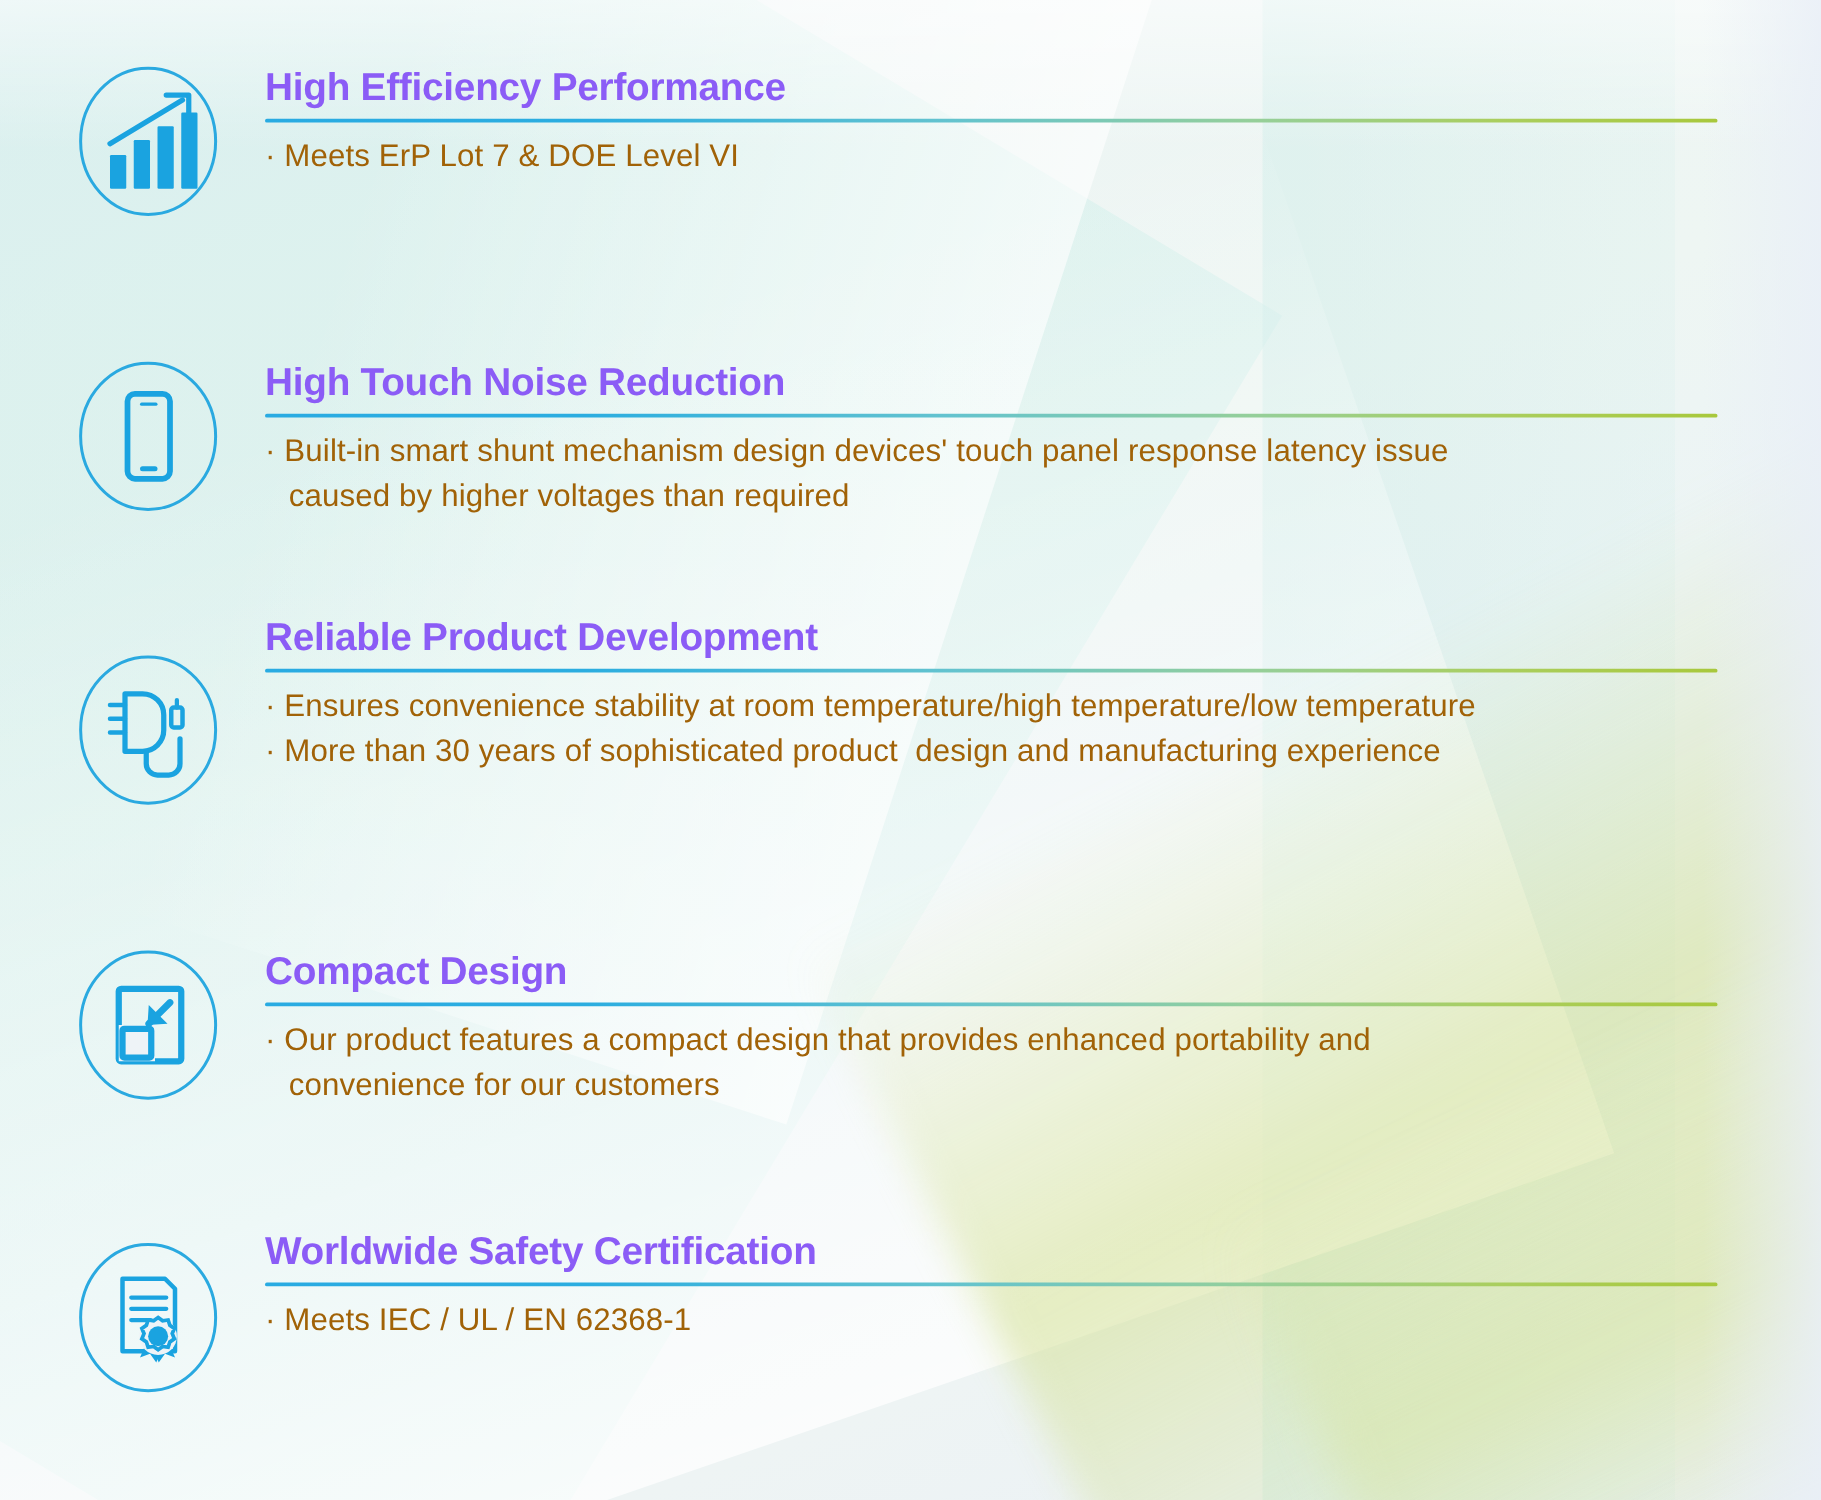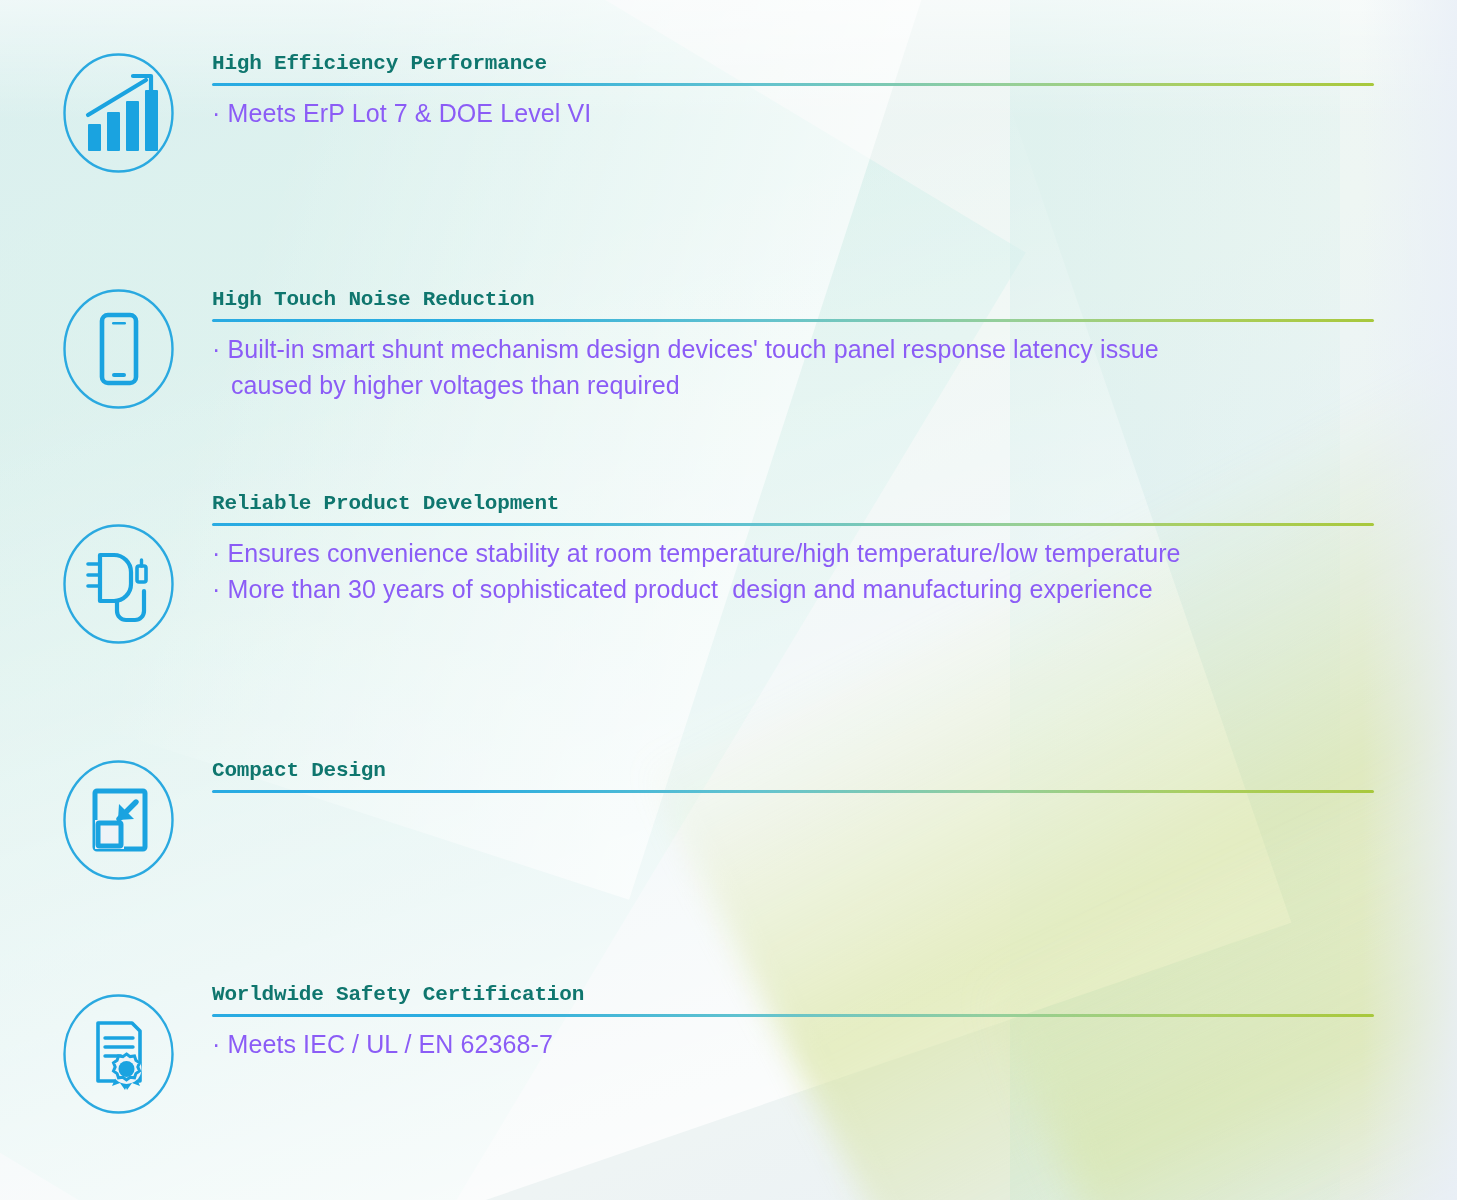--- a/index.html
+++ b/index.html
@@ -64,39 +64,38 @@
   #features{position:relative;z-index:2;}
   .feature{position:absolute;left:0;width:1457px;}
   .icon-wrap{
     position:absolute;left:62px;top:0;
     width:113px;height:122px;
     display:flex;align-items:center;justify-content:center;
   }
   .icon-wrap svg{display:block;}
   .content{position:absolute;left:212px;width:1165px;}
   .f-title{
-    color:#0f766e;
-    font-size:21px;
+    color:#8b5cf6;
+    font-size:31px;
     font-weight:bold;
     letter-spacing:-0.2px;
     line-height:1.18;
     white-space:nowrap;
     margin:0;
-    font-family:Liberation Mono, monospace;
   }
   .rule{
     height:3px;width:1162px;margin-top:6px;
     background:linear-gradient(90deg,
       #29abe2 0%, #2badE0 22%, #63c3cf 47%,
       #95cf9a 68%, #aace5e 85%, #a8c83c 100%);
     border-radius:2px;
   }
   .f-body{
     margin:0;padding-top:9px;
-    color:#8b5cf6;
+    color:#a16207;
     font-size:25px;
     line-height:1.44;
     letter-spacing:.1px;
     white-space:pre-wrap;
   }
   .f-body .ln{display:block;}
   .f-body .ln.cont{padding-left:19px;}
 </style>
 </head>
 <body>
@@ -173,34 +172,35 @@
     <rect x="33" y="32" width="50" height="58" rx="2" fill="none" stroke="#1aa3e0" stroke-width="5"></rect>
     <rect x="33" y="61" width="29" height="29" fill="#eef3f7"></rect>
     <rect x="36" y="64" width="23" height="23" rx="1.5" fill="none" stroke="#1aa3e0" stroke-width="5"></rect>
     <path d="M74 43 L57 60" fill="none" stroke="#1aa3e0" stroke-width="5.4" stroke-linecap="round"></path>
     <path d="M72 60 L56 61 L57 45" fill="#1aa3e0"></path>
   </svg>
       </div>
       <div class="content" style="top: 759px;">
         <div class="f-title">Compact Design</div>
         <div class="rule"></div>
+        <div class="f-body"><span class="ln">· Our product features a compact design that provides enhanced portability and</span><span class="ln cont">convenience for our customers</span></div>
       </div>
     </div>
     <div class="feature" style="top: 0px;">
       <div class="icon-wrap" style="top: 993px;">
         <svg id="tpl-certificate-seal-icon" width="113" height="122" viewBox="0 0 113 122">
     <ellipse cx="56.5" cy="61" rx="54" ry="58.5" fill="none" stroke="#2aa9e0" stroke-width="2.4"></ellipse>
     <path d="M36 30 h34 l8 8 v50 h-42 z" fill="none" stroke="#1aa3e0" stroke-width="3.6" stroke-linejoin="round"></path>
     <path d="M43 45 h28 M43 54 h28 M43 63 h16" fill="none" stroke="#1aa3e0" stroke-width="3.4" stroke-linecap="round"></path>
     <path d="M56 79 l-6 14 l8 -3 l5 7 l6 -14 z" fill="#1aa3e0"></path>
     <path d="M72 79 l6 14 l-8 -3 l-5 7 l-6 -14 z" fill="#1aa3e0"></path>
     <circle cx="64.5" cy="76" r="15" fill="#eef3f7"></circle>
     <path d="M64.5 61 l3.6 2.6 l4.4 -.6 l1.4 4.2 l3.6 2.6 l-1.7 4.1 l1.7 4.1 l-3.6 2.6 l-1.4 4.2 l-4.4 -.6 l-3.6 2.6 l-3.6 -2.6 l-4.4 .6 l-1.4 -4.2 l-3.6 -2.6 l1.7 -4.1 l-1.7 -4.1 l3.6 -2.6 l1.4 -4.2 l4.4 .6 z" fill="none" stroke="#1aa3e0" stroke-width="3"></path>
     <circle cx="64.5" cy="76" r="8" fill="#1aa3e0"></circle>
   </svg>
       </div>
       <div class="content" style="top: 983px;">
         <div class="f-title">Worldwide Safety Certification</div>
         <div class="rule"></div>
-        <div class="f-body"><span class="ln">· Meets IEC / UL / EN 62368-7</span></div>
+        <div class="f-body"><span class="ln">· Meets IEC / UL / EN 62368-1</span></div>
       </div>
     </div>
   </div>
 
 </body></html>

